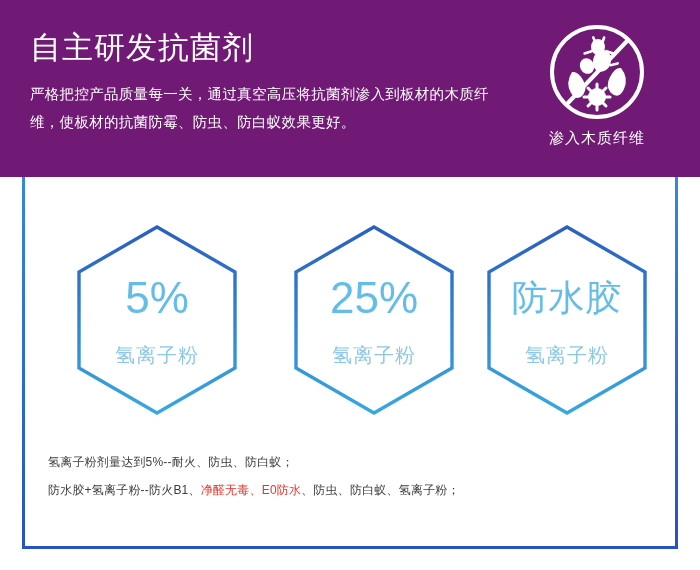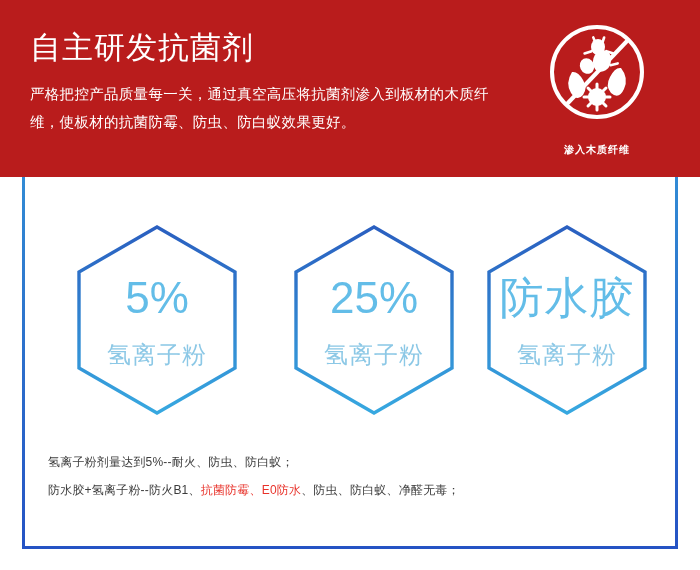--- a/index.html
+++ b/index.html
@@ -39,21 +39,21 @@
     position: relative;
   }
 
   
   .header {
     position: absolute;
     left: 0;
     top: 0;
     width: 700px;
     height: 177px;
-    background: #b91c1c;
+    background: #701a75;
     z-index: 4;
   }
   .header-text {
     position: absolute;
     left: 30px;
     top: 28px;
     width: 470px;
   }
   .header-title {
     color: #ffffff;
@@ -79,24 +79,24 @@
     width: 130px;
     text-align: center;
   }
   .badge-icon {
     width: 104px;
     height: 104px;
     margin: 0 auto;
     display: block;
   }
   .badge-label {
-    margin-top: 16px;
+    margin-top: 4px;
     color: #ffffff;
-    font-size: 10px;
-    font-weight: bold;
+    font-size: 15px;
+    font-weight: normal;
     letter-spacing: 1px;
     line-height: 20px;
   }
 
   
   .hex-row {
     position: absolute;
     left: 0;
     top: 222px;
     width: 700px;
@@ -127,27 +127,27 @@
   }
   .hex-value {
     color: #63bde8;
     font-size: 44px;
     line-height: 50px;
     font-weight: 300;
     letter-spacing: 0px;
     white-space: nowrap;
   }
   .hex-value.cjk {
-    font-size: 44px;
+    font-size: 36px;
     letter-spacing: 1px;
   }
   .hex-label {
     margin-top: 20px;
     color: #8cc8e6;
-    font-size: 24px;
+    font-size: 20px;
     line-height: 24px;
     letter-spacing: 1px;
     white-space: nowrap;
   }
 
   
   .notes {
     position: absolute;
     left: 48px;
     top: 448px;
@@ -269,16 +269,16 @@
       </svg>
       <div class="hex-content">
         <div class="hex-value cjk">防水胶</div>
         <div class="hex-label">氢离子粉</div>
       </div>
     </div>
   </div>
 
   <div class="notes">
     <div class="note-line"><span>氢离子粉剂量达到5%--耐火、防虫、防白蚁；</span></div>
-    <div class="note-line"><span>防水胶+氢离子粉--防火B1、</span><span class="hl">抗菌防霉、E0防水</span><span>、防虫、防白蚁、净醛无毒；</span></div>
+    <div class="note-line"><span>防水胶+氢离子粉--防火B1、</span><span class="hl">净醛无毒、E0防水</span><span>、防虫、防白蚁、氢离子粉；</span></div>
   </div>
 
 </div>
 
 </body></html>

